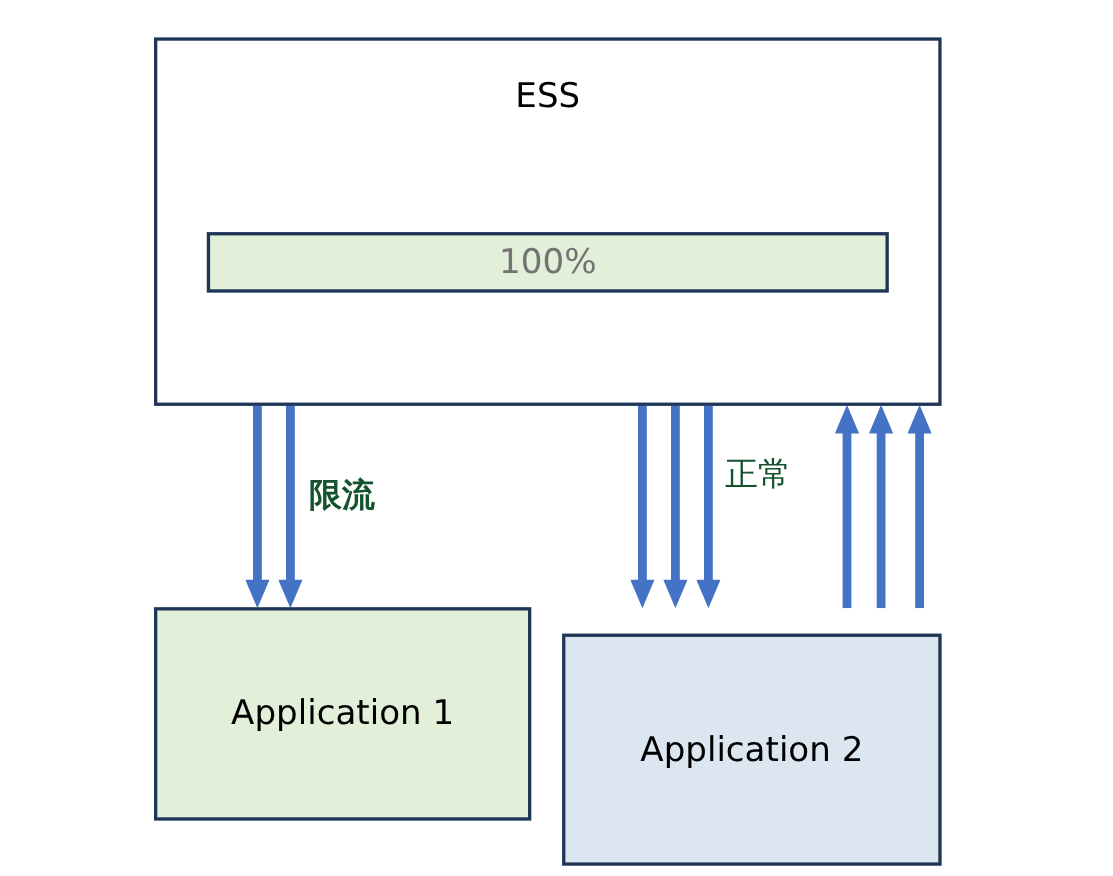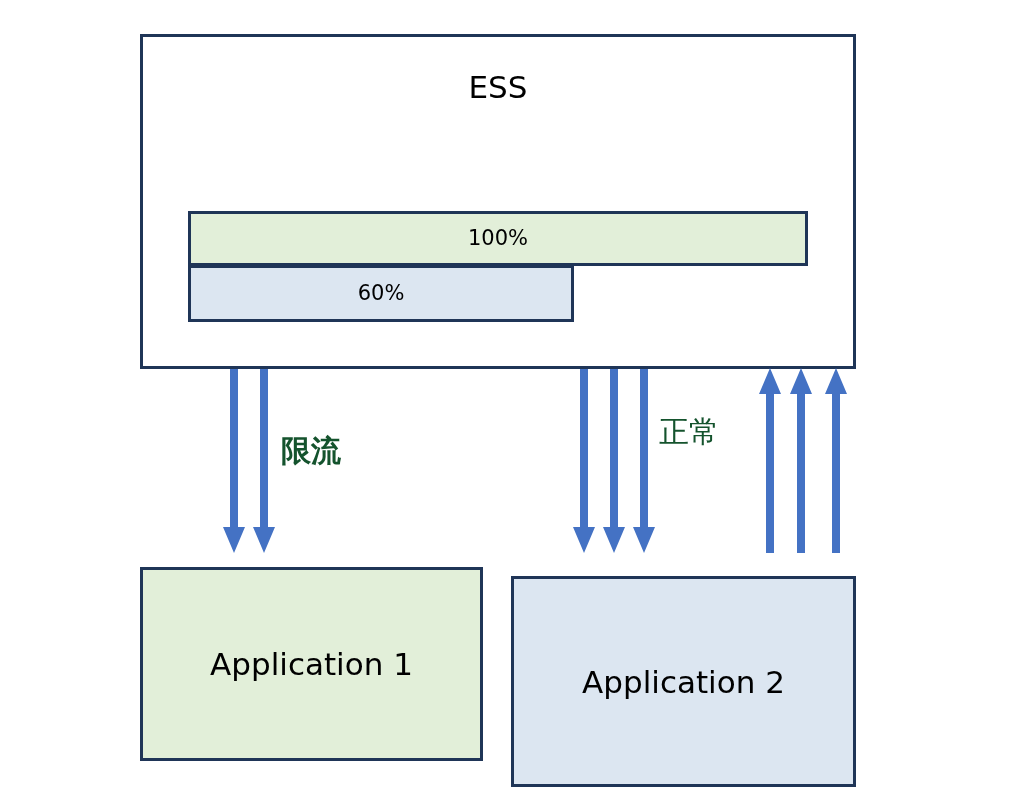--- a/index.html
+++ b/index.html
@@ -60,22 +60,22 @@
   }
 
   
   .bar {
     position: absolute;
     box-sizing: border-box;
     border: 3px solid #1f3557;
     display: flex;
     align-items: center;
     justify-content: center;
-    color: #000000;
-    font-size: 21px;
+    color: #737373;
+    font-size: 31px;
     line-height: 1;
   }
   #bar-green {
     left: 188px;
     top: 211px;
     width: 620px;
     height: 55px;
     background: #e2efd9;
   }
   #bar-blue {
@@ -86,21 +86,20 @@
     background: #dce6f1;
   }
 
   
   #app1-box {
     left: 140px;
     top: 552px;
     width: 343px;
     height: 194px;
     background: #e2efd9;
-    margin-top: 15px;
   }
   #app2-box {
     left: 511px;
     top: 552px;
     width: 345px;
     height: 211px;
     background: #dce6f1;
     margin-top: 24px;
   }
   .app-label {
@@ -149,23 +148,20 @@
 
   <div class="box" id="ess-box">
     <div class="box-title" id="ess-title">ESS</div>
   </div>
 
 
   <div class="bar" id="bar-green">
     <span>100%</span>
   </div>
 
-  <div class="bar" id="bar-blue">
-    <span>60%</span>
-  </div>
 
   <div class="arrow" style="left:223px; top:369px;">
     <svg width="22" height="184" viewBox="0 0 22 184">
       <path d="M7 0 H15 V158 H22 L11 184 L0 158 H7 Z" fill="#4472c4"></path>
     </svg>
   </div>
   <div class="arrow" style="left:253px; top:369px;">
     <svg width="22" height="184" viewBox="0 0 22 184">
       <path d="M7 0 H15 V158 H22 L11 184 L0 158 H7 Z" fill="#4472c4"></path>
     </svg>

